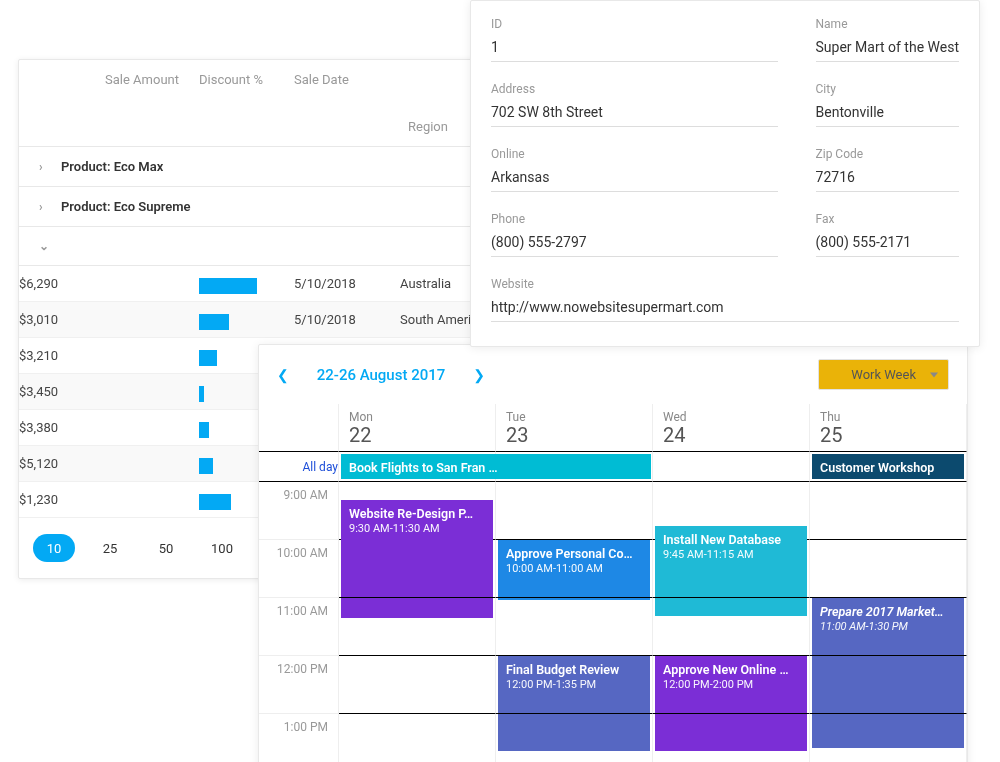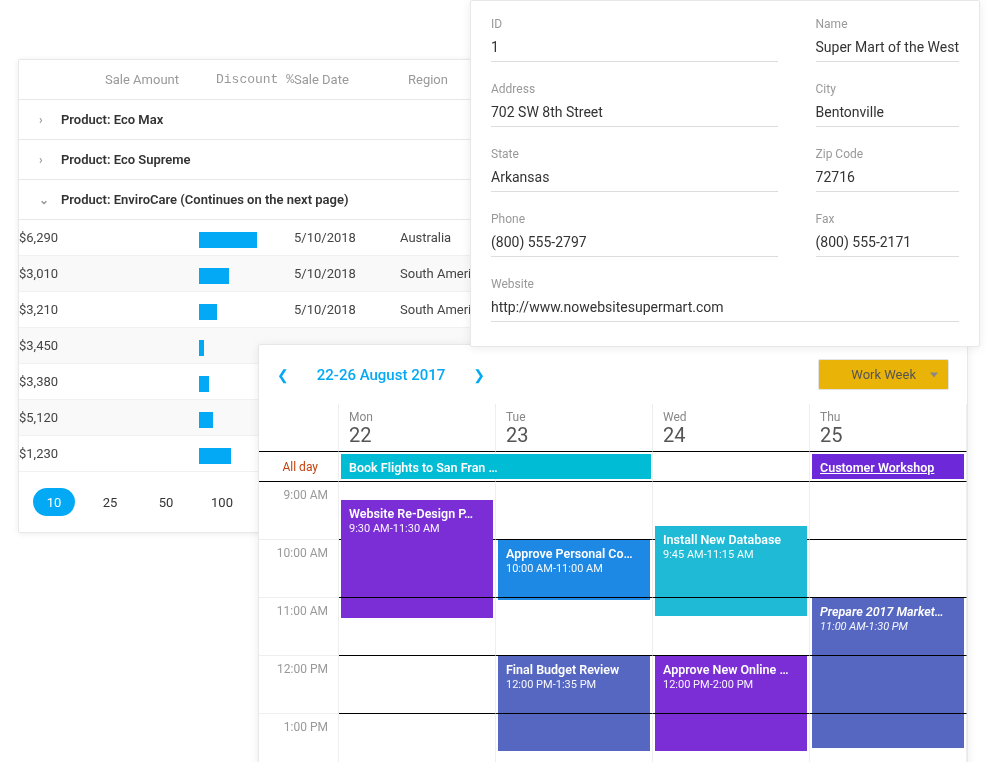--- a/index.html
+++ b/index.html
@@ -11,23 +11,23 @@
   background:#fff; border:1px solid #e8e8e8; border-radius:2px;
   box-shadow:0 1px 6px rgba(0,0,0,0.08);
   z-index:1;
 }
 .grid-header {
   display:flex; padding:12px 0; border-bottom:1px solid #e8e8e8;
   font-size:13px; color:#999;
 }
 .grid-header .gh-toggle { width:50px; }
 .grid-header .gh-amount { width:130px; text-align:right; padding-right:20px; }
-.grid-header .gh-disc   { width:95px; text-align:right; padding-left:0;font-family:Liberation Mono, monospace; }
+.grid-header .gh-disc   { width:95px; text-align:left; padding-left:0; }
 .grid-header .gh-date   { width:100px; }
-.grid-header .gh-region { width:140px; padding-left:14px; }
+.grid-header .gh-region { width:140px; padding-left:14px;margin-top:47px; }
 
 .grid-group {
   display:flex; align-items:center; padding:12px 20px;
   border-bottom:1px solid #e8e8e8; font-size:13px; color:#333;
   font-weight:600;
 }
 .grid-group .chev {
   width:22px; color:#999; font-size:12px;
 }
 
@@ -91,21 +91,21 @@
 }
 
 .sched-grid {
   display:grid; grid-template-columns: 80px repeat(4, 1fr);
   grid-template-rows: 48px 30px repeat(5, 58px);
 }
 .sched-grid > div { border-right:1px solid #eee; border-bottom:1px solid #000000; position:relative; }
 .sched-grid .day-head { padding:6px 0 0 10px; font-size:12px; color:#888; }
 .sched-grid .day-head .num { font-size:20px; color:#555; display:block; line-height:1.1;}
 .sched-grid .time-cell { text-align:right; padding:6px 10px 8px 0; font-size:12px; color:#999; border-bottom:1px solid #eee; }
-.sched-grid .allday-cell { display:flex; align-items:center; justify-content:flex-end; padding-right:20px; font-size:12px; color:#c2410c; }
+.sched-grid .allday-cell { display:flex; align-items:center; justify-content:flex-end; padding-right:0; font-size:12px; color:#1d4ed8; }
 
 .appt {
   position:absolute; left:2px; right:2px;
   padding:6px 8px; color:#fff;
   font-size:12px; overflow:hidden; white-space:nowrap;
 }
 .appt .title { font-weight:600; font-size:12.5px; display:block; text-overflow:ellipsis; overflow:hidden;}
 .appt .time  { font-size:11px; opacity:0.95;}
 .appt.allday { top:2px; bottom:2px; }
 </style>
@@ -125,21 +125,20 @@
       <div class="grid-group">
         <span class="chev">›</span>
         <span>Product: Eco Max</span>
       </div>
       <div class="grid-group">
         <span class="chev">›</span>
         <span>Product: Eco Supreme</span>
       </div>
       <div class="grid-group">
         <span class="chev">⌄</span>
-        <span>Product: EnviroCare (Continues on the next page)</span>
       </div>
       <div class="grid-row">
         <span class="gr-amount">$6,290</span>
         <span class="gr-disc">
           <span class="bar" style="width:58px"></span>
         </span>
         <span class="gr-date">5/10/2018</span>
         <span class="gr-region">Australia</span>
       </div>
       <div class="grid-row zebra">
@@ -211,21 +210,21 @@
   </div>
   <div class="field">
     <label>Address</label>
     <div class="val">702 SW 8th Street</div>
   </div>
   <div class="field">
     <label>City</label>
     <div class="val">Bentonville</div>
   </div>
   <div class="field">
-    <label>State</label>
+    <label>Online</label>
     <div class="val">Arkansas</div>
   </div>
   <div class="field">
     <label>Zip Code</label>
     <div class="val">72716</div>
   </div>
   <div class="field">
     <label>Phone</label>
     <div class="val">(800) 555-2797</div>
   </div>
@@ -259,21 +258,21 @@
       <div class="day-head"><span>Thu</span><span class="num">25</span></div>
       <div class="allday-cell">All day</div>
       <div>
         <div class="appt allday" style="background: rgb(0, 188, 212); right: -100%;">
           <span class="title">Book Flights to San Fran …</span>
         </div>
       </div>
       <div></div>
       <div></div>
       <div>
-        <div class="appt allday" style="background: #6d28d9; right: 2px; text-decoration: underline;">
+        <div class="appt allday" style="background: #0c4a6e; right: 2px;">
           <span class="title">Customer Workshop</span>
         </div>
       </div>
       <div class="time-cell">9:00 AM</div>
       <div style="overflow: visible;">
         <div class="appt" style="background: rgb(123, 46, 214); top: 18px; height: 118px;"><span class="title">Website Re-Design P…</span><span class="time">9:30 AM-11:30 AM</span></div>
       </div>
       <div style="overflow: visible;">
         <div class="appt" style="background: rgb(30, 136, 229); top: 58px; height: 60px;"><span class="title">Approve Personal Co…</span><span class="time">10:00 AM-11:00 AM</span></div>
         <div class="appt" style="background: rgb(86, 103, 194); top: 174px; height: 95px;"><span class="title">Final Budget Review</span><span class="time">12:00 PM-1:35 PM</span></div>

